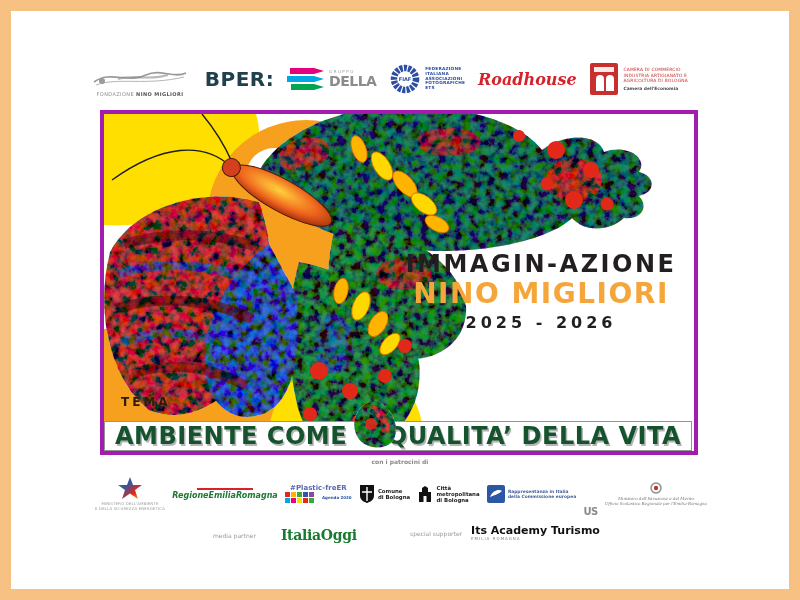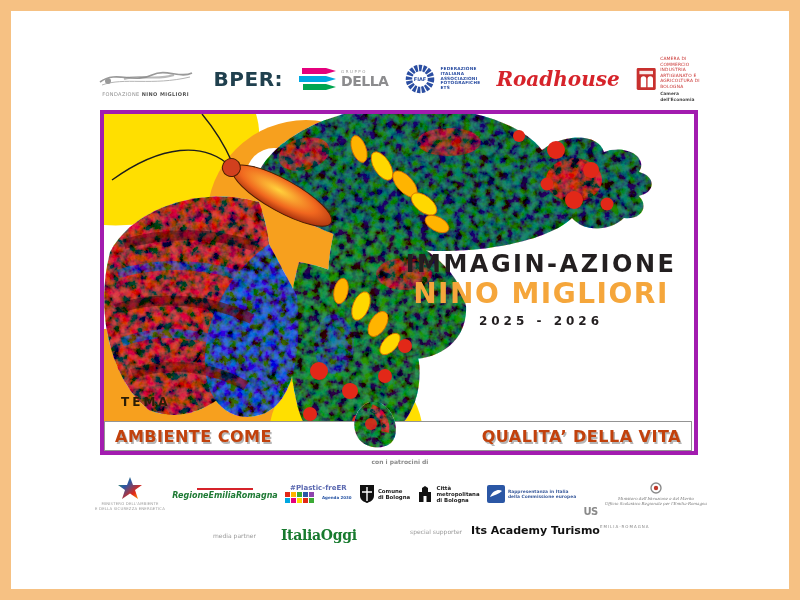--- a/index.html
+++ b/index.html
@@ -1,52 +1,52 @@
 <!DOCTYPE html>
 <html><head>
 <meta charset="utf-8">
 <style>
   html,body{margin:0;padding:0;background:#ffffff;font-family:"DejaVu Sans","Liberation Sans",sans-serif;}
   .canvas{position:relative;width:800px;height:600px;background:#F6C183;overflow:hidden;}
   .inner{position:absolute;left:11px;top:11px;width:778px;height:578px;background:#ffffff;}
 
   
-  .sponsor-strip{position:absolute;left:104px;top:50px;width:600px;height:58px;
-    display:flex;justify-content:flex-end;align-items:center;z-index:4;gap:16px;}
+  .sponsor-strip{position:absolute;left:88px;top:50px;width:600px;height:58px;
+    display:flex;justify-content:space-between;align-items:center;z-index:4;}
   .sp{display:flex;flex-direction:column;align-items:center;justify-content:center;}
   .sp-row{display:flex;flex-direction:row;align-items:center;gap:4px;}
   .fond-caption{font-size:5px;letter-spacing:.4px;color:#8e8e8e;white-space:nowrap;margin-top:1px;}
   .fond-caption b{color:#555;}
   .bper{font-size:20px;font-weight:800;color:#20404E;letter-spacing:.5px;}
   .hera-col{display:flex;flex-direction:column;line-height:1;}
   .hera-group{font-size:4px;letter-spacing:1.5px;color:#9a9a9a;}
   .hera-word{font-size:14px;font-weight:800;color:#8C8C8E;letter-spacing:-.5px;}
   .fiaf-lines{display:flex;flex-direction:column;line-height:1.15;}
   .fiaf-lines span{font-size:4.3px;font-weight:700;color:#2B4EA2;letter-spacing:.2px;}
   .roadhouse{font-family:"DejaVu Serif","Liberation Serif",serif;font-style:italic;
-    font-weight:700;font-size:20px;color:#D6232A;}
+    font-weight:700;font-size:16px;color:#D6232A;}
   .cam-col{display:flex;flex-direction:column;line-height:1.25;}
   .cam-col .r{font-size:4.4px;color:#C8302E;letter-spacing:.2px;}
   .cam-col .g{font-size:4.4px;color:#4a4a4a;font-weight:700;margin-top:2px;}
 
   
   .poster{position:absolute;left:100px;top:110px;width:590px;height:337px;
     background:#fff;border:4px solid #a21caf;overflow:hidden;z-index:1;}
   .poster svg.art{position:absolute;left:0;top:0;z-index:1;}
   .title-block{position:absolute;left:290px;top:138px;width:294px;text-align:center;z-index:2;line-height:1;}
   .t-main{font-size:24px;font-weight:800;color:#231F20;letter-spacing:2.5px;white-space:nowrap;}
   .t-sub{font-size:14px;font-weight:800;color:#F5A63B;letter-spacing:2.5px;margin-top:7px;white-space:nowrap;}
   .t-name{font-size:28px;font-weight:800;color:#F5A63B;letter-spacing:1.5px;margin-top:4px;white-space:nowrap;}
-  .t-years{font-size:12px;font-weight:800;color:#231F20;letter-spacing:4px;margin-top:7px;}
+  .t-years{font-size:16px;font-weight:800;color:#231F20;letter-spacing:4px;margin-top:7px;}
   .tema{position:absolute;left:17px;top:281px;z-index:2;font-size:12px;font-weight:700;
     color:#2b1d06;letter-spacing:3px;}
   .theme-banner{position:absolute;left:0;bottom:0;width:588px;height:30px;background:#fff;
     border:1px solid #949494;display:flex;align-items:center;justify-content:space-between;
     padding:0 10px;box-sizing:border-box;z-index:2;}
-  .theme-banner span{font-size:16px;font-weight:800;color:#c2410c;letter-spacing:.5px;
+  .theme-banner span{font-size:24px;font-weight:800;color:#14532d;letter-spacing:.5px;
     white-space:nowrap;text-shadow:1.5px 1.5px 0 rgba(90,90,90,.45);}
   .tail-svg{position:absolute;left:237px;top:288px;z-index:3;}
 
   
   .patrocini-heading{position:absolute;left:0;top:458px;width:800px;text-align:center;
     font-size:6px;font-weight:700;color:#8a8a8a;z-index:4;}
   .patron-row{position:absolute;left:95px;top:468px;width:612px;height:52px;
     display:flex;justify-content:space-between;align-items:center;z-index:4;}
   .pt{display:flex;flex-direction:column;align-items:center;line-height:1.2;}
   .pt-row{display:flex;flex-direction:row;align-items:center;gap:3px;}
@@ -63,21 +63,21 @@
   .usr-lines{display:flex;flex-direction:column;line-height:1.35;align-items:center;}
   .usr-lines span{font-size:4px;font-style:italic;color:#777;
     font-family:"DejaVu Serif","Liberation Serif",serif;white-space:nowrap;}
 
   
   .media-group{position:absolute;left:213px;top:527px;display:flex;align-items:center;gap:25px;z-index:4;}
   .partner-label{font-size:6px;color:#999;}
   .italiaoggi{font-family:"DejaVu Serif","Liberation Serif",serif;font-size:14px;
     font-weight:800;color:#177A2E;letter-spacing:-.3px;}
   .supporter-group{position:absolute;left:410px;top:525px;display:flex;align-items:center;gap:9px;z-index:4;}
-  .its-col{display:flex;flex-direction:row;line-height:1.1;}
+  .its-col{display:flex;flex-direction:column;line-height:1.1;}
   .its-name{font-size:11px;font-weight:800;color:#111;white-space:nowrap;}
   .its-sub{font-size:4px;color:#888;letter-spacing:1px;}
 </style>
 </head>
 <body>
 
 <div class="canvas">
   <div class="inner"></div>
 
   <div class="sponsor-strip">

